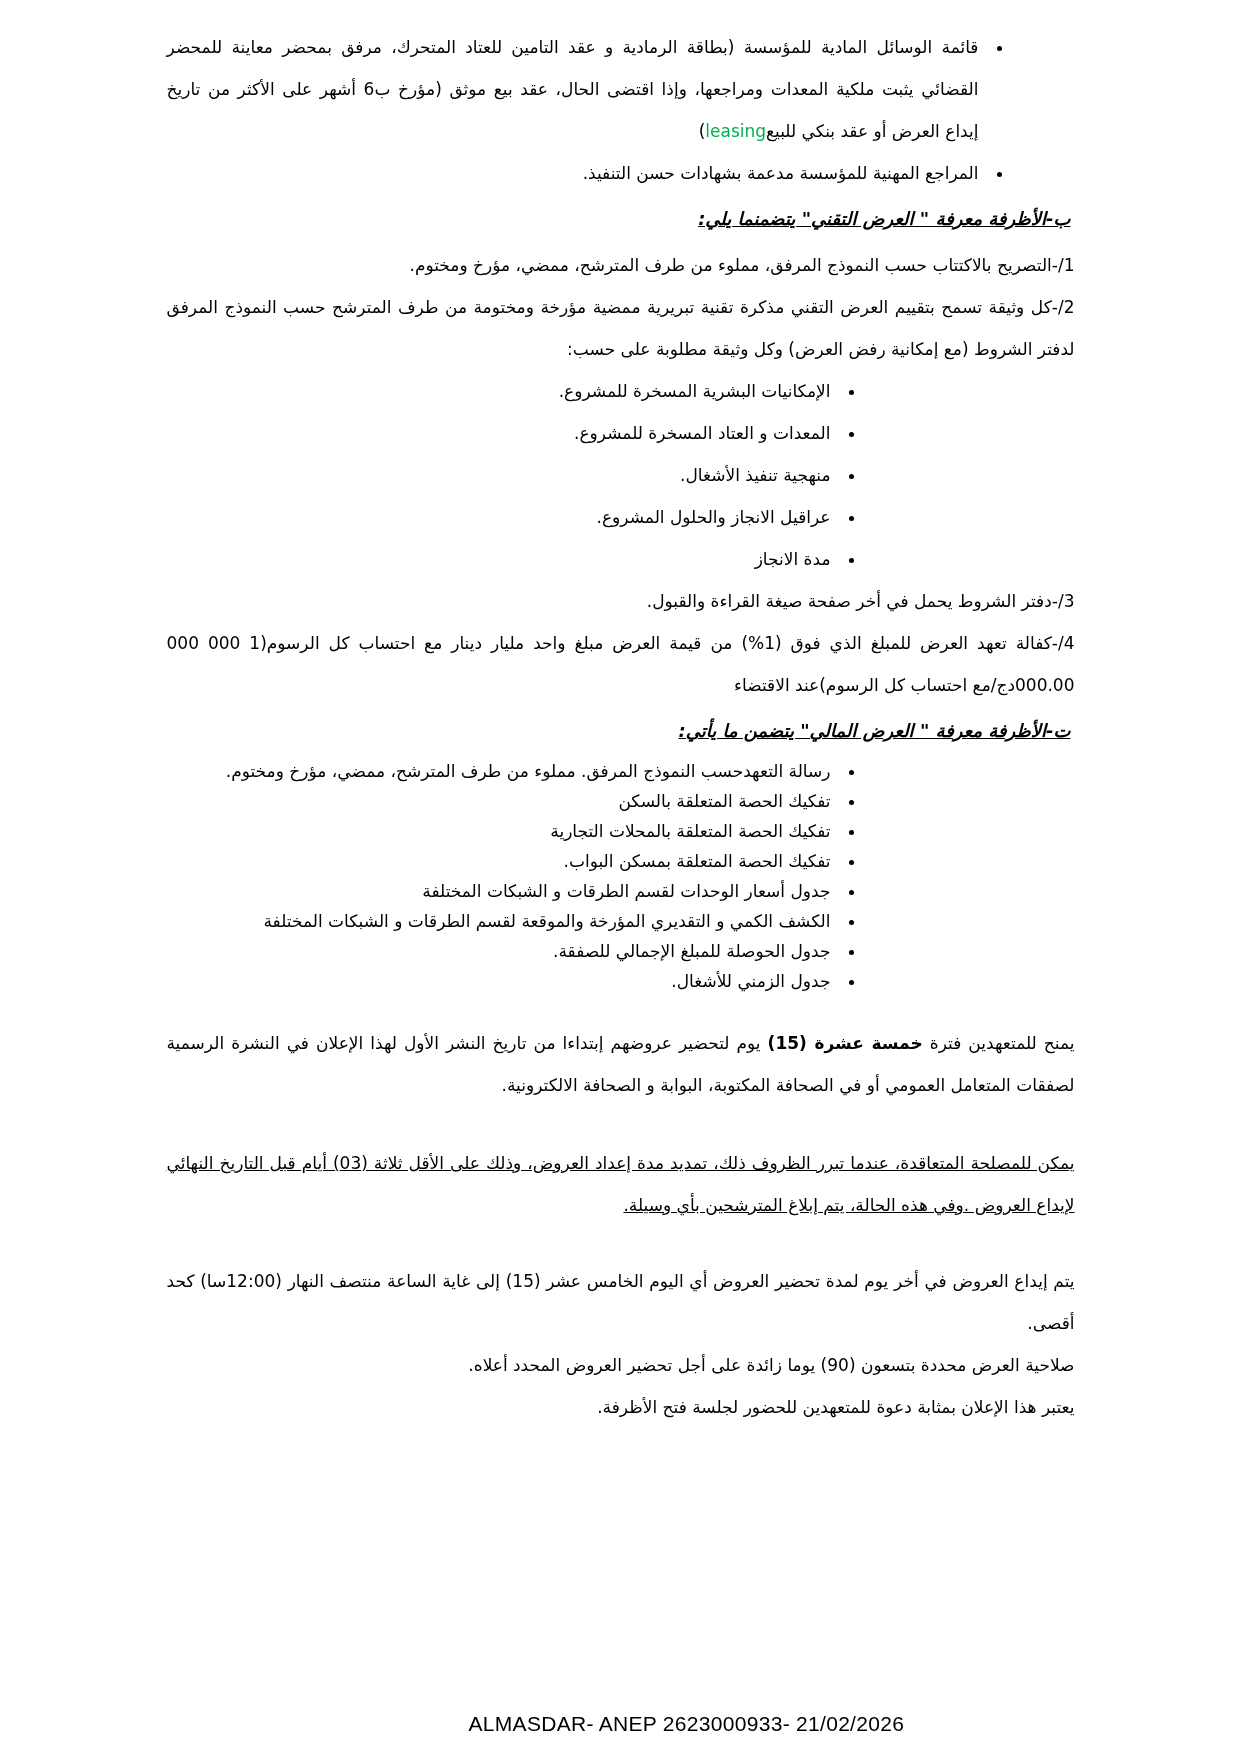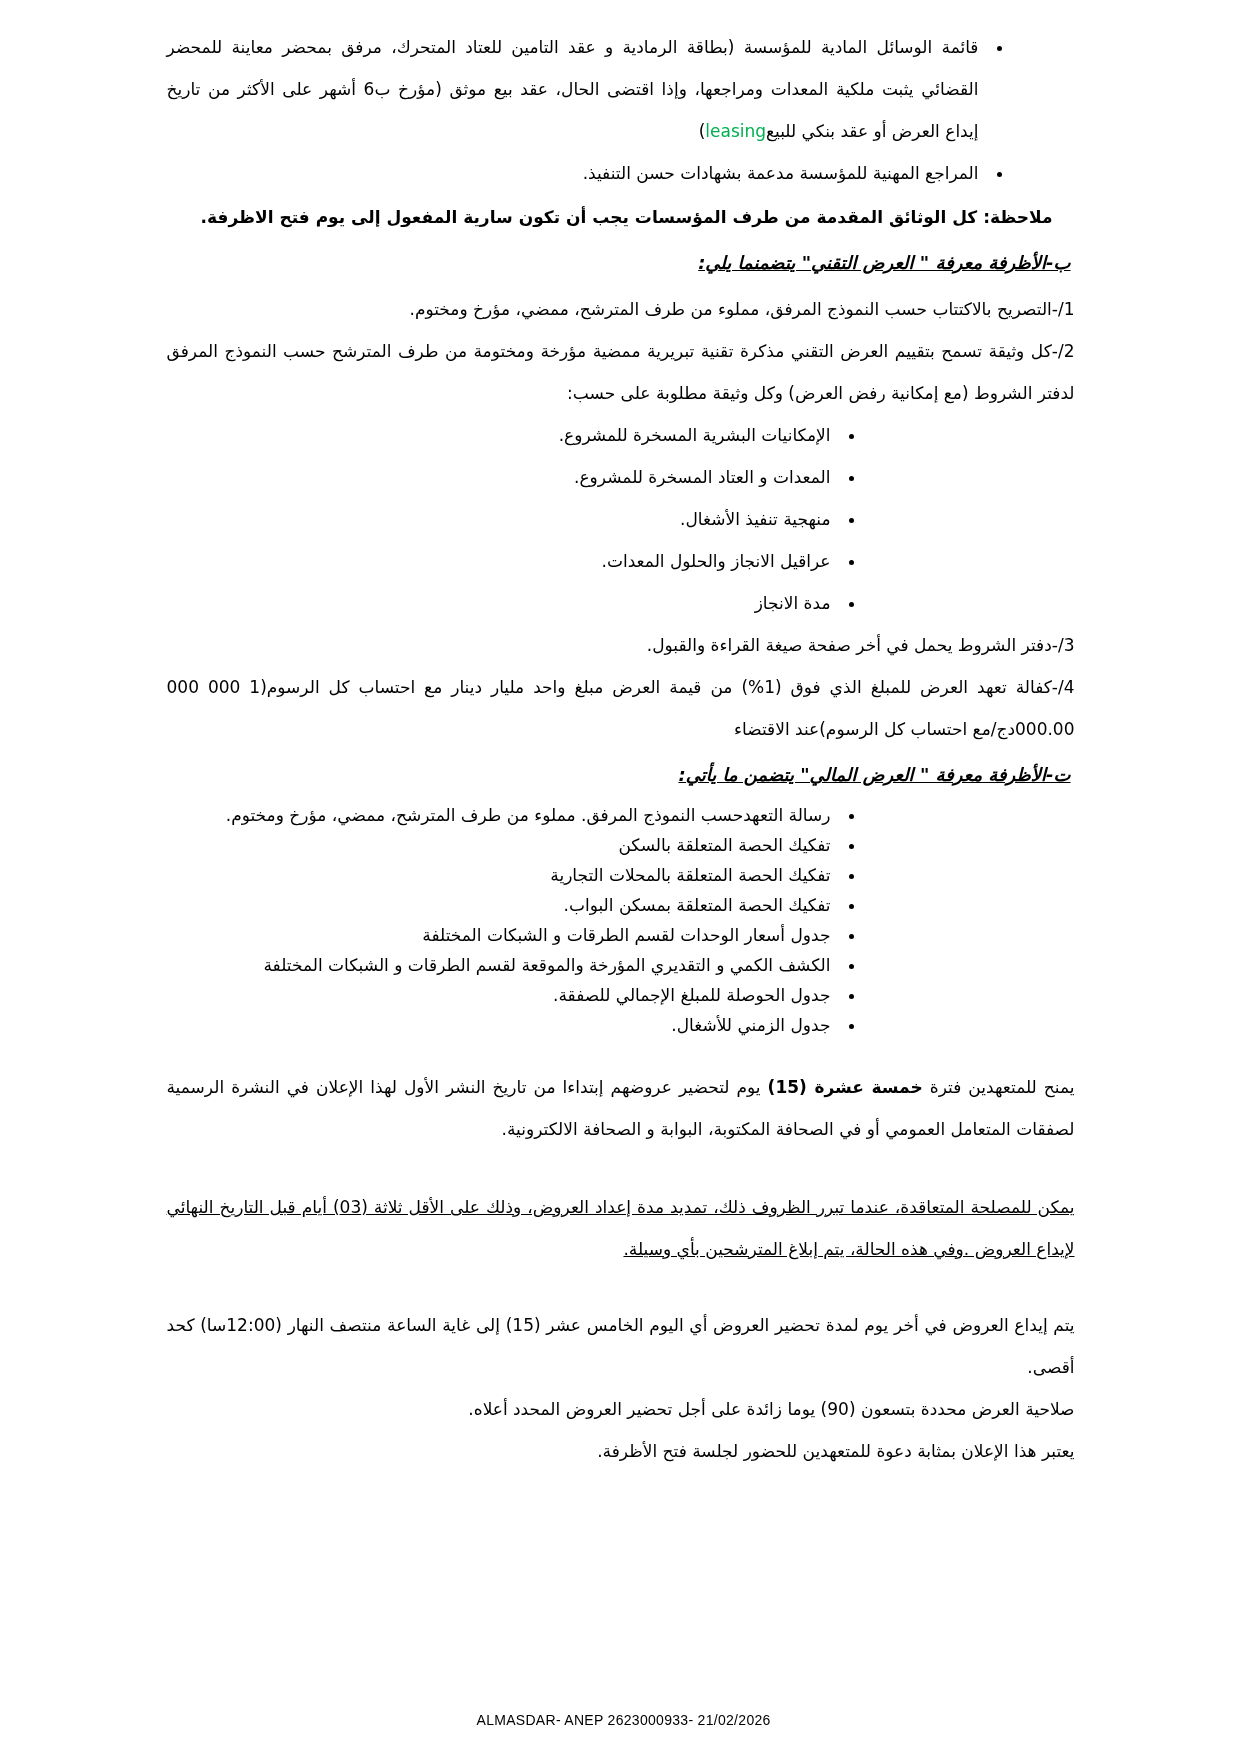--- a/index.html
+++ b/index.html
@@ -63,50 +63,49 @@
   .mt-xxl { margin-top: 34px; }
   .center-block {
     text-align: center;
     font-weight: bold;
     line-height: 40px;
     margin-top: 16px;
   }
   .footer {
     position: absolute;
     top: 1712px;
-    left: 348px;
+    left: 340px;
     direction: ltr;
     font-family: "Liberation Sans", "DejaVu Sans", sans-serif;
-    font-size: 14px;
+    font-size: 21px;
     letter-spacing: 0.3px;
     color: #000000;
   }
 </style>
 </head>
 <body>
 
 <div class="page">
 
   <ul>
     <li><span>قائمة الوسائل المادية للمؤسسة (بطاقة الرمادية و عقد التامين للعتاد المتحرك، مرفق بمحضر معاينة للمحضر القضائي يثبت ملكية المعدات ومراجعها، وإذا اقتضى الحال، عقد  بيع موثق (مؤرخ ب6 أشهر على الأكثر من تاريخ إيداع العرض أو عقد بنكي للبيع</span><span class="green">leasing</span><span>)</span></li>
     <li>المراجع المهنية للمؤسسة مدعمة بشهادات حسن التنفيذ.</li>
   </ul>
 
-  <p class="note">ملاحظة: كل الوثائق المقدمة من طرف المؤسسات يجب أن تكون سارية المفعول إلى يوم فتح الاظرفة.</p>
 
   <h3 class="sec-heading">ب-الأظرفة معرفة " العرض التقني" يتضمنما يلي:</h3>
 
   <p>1/-التصريح بالاكتتاب حسب النموذج المرفق، مملوء من طرف المترشح، ممضي، مؤرخ ومختوم.</p>
   <p>2/-كل وثيقة تسمح بتقييم العرض التقني مذكرة تقنية تبريرية ممضية مؤرخة ومختومة من طرف المترشح حسب النموذج المرفق لدفتر الشروط (مع إمكانية رفض العرض) وكل وثيقة مطلوبة على حسب:</p>
 
   <ul class="sub">
     <li>الإمكانيات البشرية المسخرة للمشروع.</li>
     <li>المعدات و العتاد المسخرة للمشروع.</li>
     <li>منهجية تنفيذ الأشغال.</li>
-    <li>عراقيل الانجاز والحلول المعدات.</li>
+    <li>عراقيل الانجاز والحلول المشروع.</li>
     <li>مدة الانجاز</li>
   </ul>
 
   <p>3/-دفتر الشروط يحمل في أخر صفحة صيغة القراءة والقبول.</p>
   <p>4/-كفالة تعهد العرض للمبلغ الذي فوق (1%) من قيمة العرض مبلغ واحد مليار دينار مع احتساب كل الرسوم(1 000 000 000.00دج/مع احتساب كل الرسوم)عند الاقتضاء</p>
 
   <h3 class="sec-heading">ت-الأظرفة معرفة " العرض المالي" يتضمن ما يأتي:</h3>
 
   <ul class="sub tight">
     <li>رسالة التعهدحسب النموذج المرفق. مملوء من طرف المترشح، ممضي، مؤرخ ومختوم.</li>

